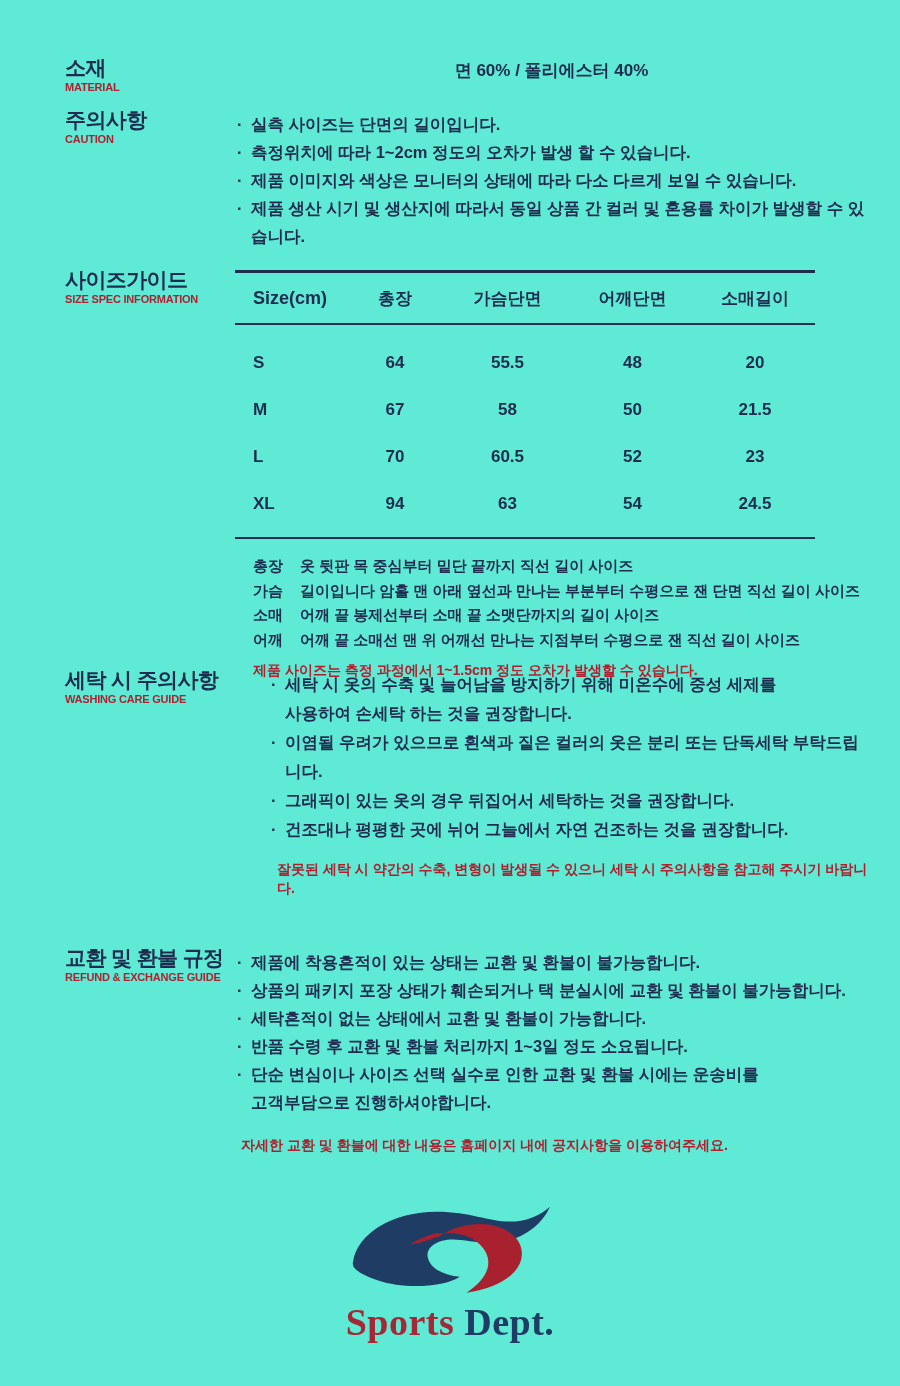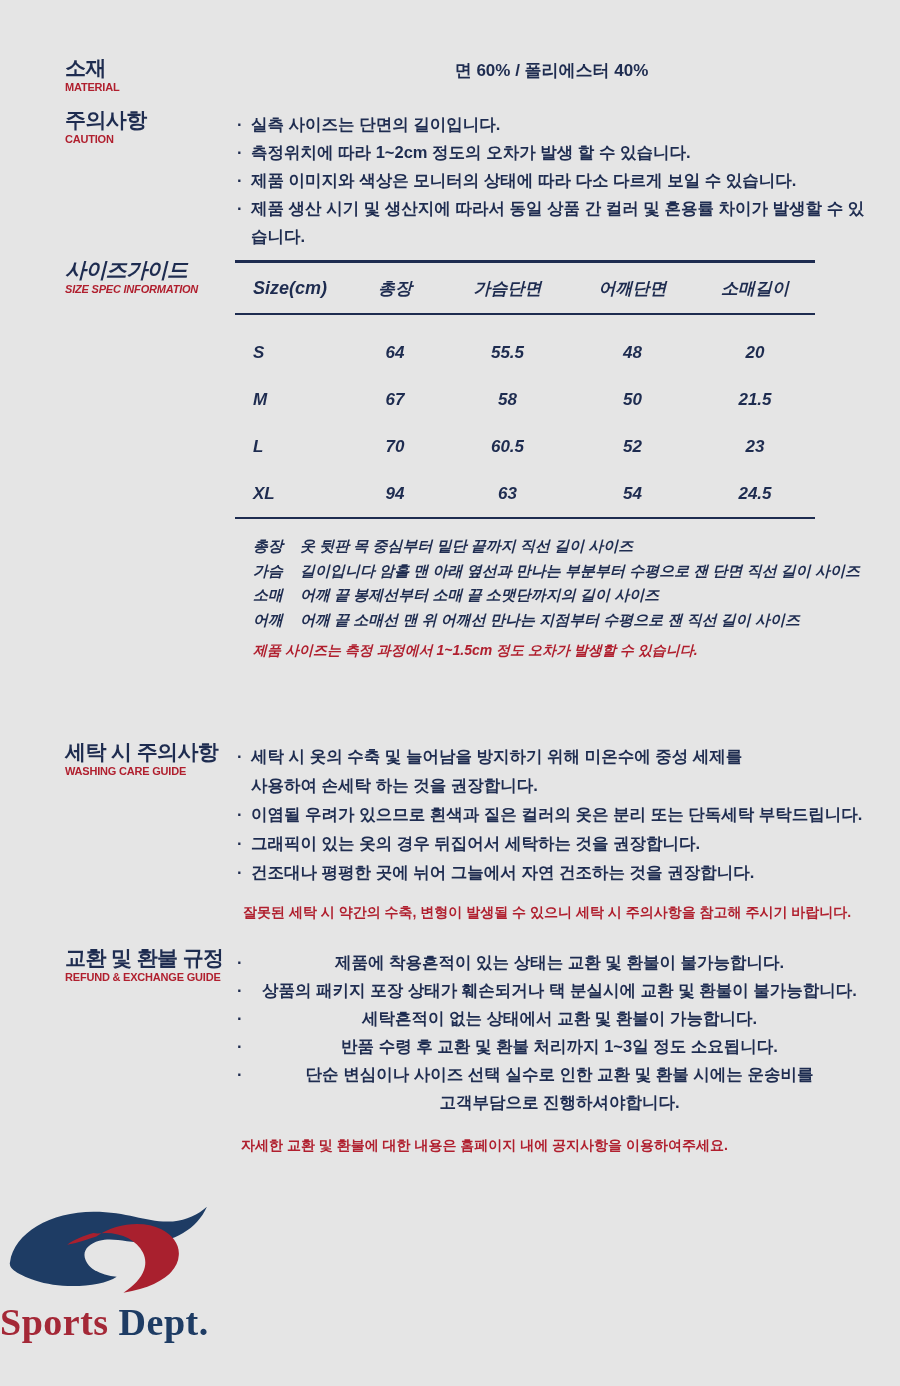--- a/index.html
+++ b/index.html
@@ -1,72 +1,72 @@
 <!DOCTYPE html>
 <html><head>
 <meta charset="utf-8">
 <style>
   html, body { margin:0; padding:0; background:#ffffff; }
   .page {
     position:relative; width:900px; height:1386px; margin:0 auto;
-    background:#e5e5e5; overflow:hidden;
+    background:#5eead4; overflow:hidden;
     font-family:"Liberation Sans","DejaVu Sans",sans-serif;
     color:#1e2c50;
   }
   .sec { position:absolute; left:65px; right:32px; display:flex; }
   .sec-label { flex:0 0 170px; width:170px; }
   .sec-title { font-size:21px; font-weight:800; letter-spacing:-0.6px; line-height:24px; color:#1e2c50; }
   .sec-sub { font-size:11px; font-weight:700; color:#b01f2e; margin-top:1px; letter-spacing:-0.2px; }
   .sec-content { flex:1; padding-top:2px; min-width:0; }
 
   .material-value { font-size:17px; font-weight:600; padding-top:1px;text-align:center; }
 
   ul.bullets { list-style:none; margin:0; padding:0; }
   .bullets li {
     position:relative; padding-left:16px;
     font-size:16.5px; font-weight:600; white-space:pre-line;
   }
   .bullets li::before { content:"·"; position:absolute; left:2px; top:0; font-weight:800; }
   .caution-list li { line-height:28px; }
   .washing-list li { line-height:29px; }
-  .refund-list li  { line-height:28px;text-align:center; }
+  .refund-list li  { line-height:28px; }
 
   .red-note { color:#b01f2e; font-weight:700; font-size:14px; line-height:19px; }
 
   table.size-table { border-collapse:collapse; width:580px; table-layout:fixed;
     border-bottom:2px solid #1e2c50; }
   .size-table thead tr { border-top:3px solid #1e2c50; border-bottom:2px solid #1e2c50; }
   .size-table th { height:50px; font-size:17px; font-weight:700; text-align:center; padding:0; }
   .size-table th.col-size { text-align:left; padding-left:18px; font-size:18px; }
   .size-table td { height:47px; text-align:center; font-size:17px; font-weight:600; padding:0; }
   .size-table td.col-size { text-align:left; padding-left:18px; font-weight:700; }
   .size-table tbody tr:first-child td { padding-top:14px; }
-  .size-table tbody tr:last-child td { }
+  .size-table tbody tr:last-child td { padding-bottom:10px; }
 
   .legend { margin:15px 0 0 18px; }
   .legend-row { display:flex; font-size:15px; line-height:24.5px; font-weight:600; }
   .legend-term { flex:0 0 47px; width:47px; font-weight:800; }
   .legend-desc { flex:1; }
   .size-note { margin:9px 0 0 18px; }
   .washing-note { margin:16px 0 0 8px; }
   .refund-note { margin:20px 0 0 6px; }
 
   .logo { position:absolute; top:1202px; left:0; width:900px;
-    display:flex; flex-direction:column; }
+    display:flex; flex-direction:column; align-items:center; }
   .logo-mark { width:214px; height:97px; }
   .logo-text { font-family:"Liberation Serif","DejaVu Serif",serif;
     font-size:38px; font-weight:700; line-height:44px; margin-top:1px; letter-spacing:0.5px; }
   .logo-red { color:#a42837; }
   .logo-navy { color:#1e3c64; }
 
   
   #sec-material { top:56px; }
   #sec-caution  { top:108px; }
-  #sec-size     { top:258px;font-style:italic; }
-  #sec-washing  { top:740px; }
+  #sec-size     { top:268px; }
+  #sec-washing  { top:668px;gap:34px; }
   #sec-refund   { top:946px; }
 </style>
 </head>
 <body>
 
 <div class="page">
 
   <section class="sec" id="sec-material">
     <div class="sec-label">
       <div class="sec-title">소재</div>

